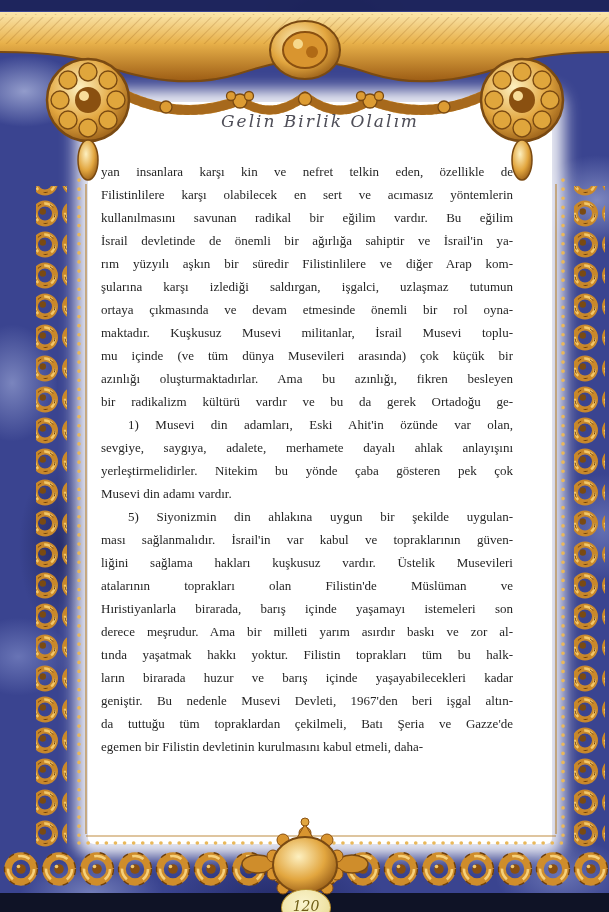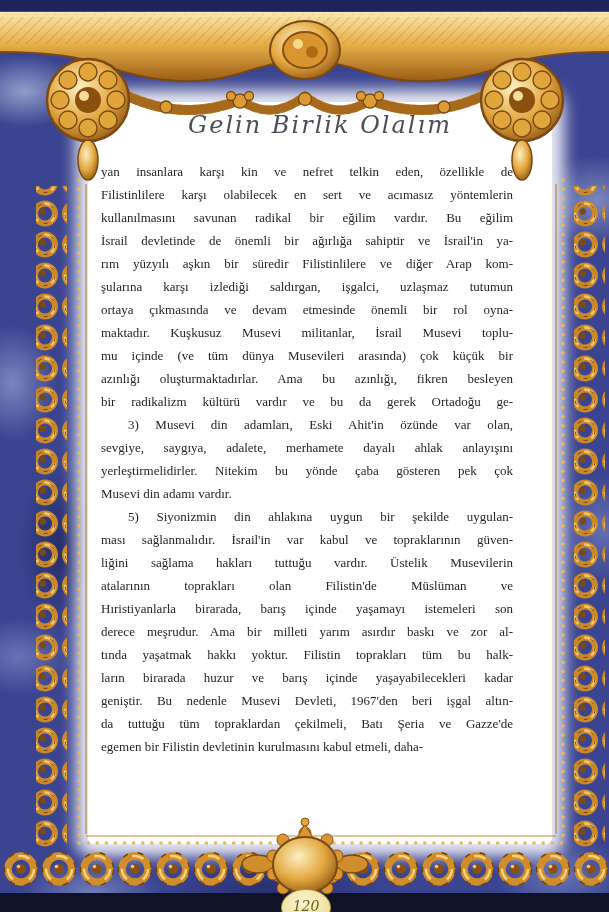--- a/index.html
+++ b/index.html
@@ -22,21 +22,21 @@
   
   #panel{
     position:absolute;left:88px;top:102px;width:464px;height:742px;
     background:#ffffff;border-radius:6px;
     box-shadow:0 0 16px 12px rgba(255,255,255,.9);
   }
   #frame-svg{position:absolute;left:0;top:0;pointer-events:none;}
   
   .title{
     position:absolute;left:88px;top:111px;width:464px;height:30px;
-    text-align:center;font-style:italic;font-size:24px;letter-spacing:2px;
+    text-align:center;font-style:italic;font-size:17px;letter-spacing:2px;
     color:#4e4e58;font-family:"DejaVu Serif","Liberation Serif",serif;
   }
   
   #body-text{
     position:absolute;left:101px;top:160px;width:412px;
     font-size:13px;line-height:23px;color:#262626;
   }
   .line{
     text-align:justify;text-align-last:justify;white-space:nowrap;
     overflow:hidden;height:23px;
@@ -203,27 +203,27 @@
       <div class="line">Filistinlilere karşı olabilecek en sert ve acımasız yöntemlerin</div>
       <div class="line">kullanılmasını savunan radikal bir eğilim vardır. Bu eğilim</div>
       <div class="line">İsrail devletinde de önemli bir ağırlığa sahiptir ve İsrail'in ya-</div>
       <div class="line">rım yüzyılı aşkın bir süredir Filistinlilere ve diğer Arap kom-</div>
       <div class="line">şularına karşı izlediği saldırgan, işgalci, uzlaşmaz tutumun</div>
       <div class="line">ortaya çıkmasında ve devam etmesinde önemli bir rol oyna-</div>
       <div class="line">maktadır. Kuşkusuz Musevi militanlar, İsrail Musevi toplu-</div>
       <div class="line">mu içinde (ve tüm dünya Musevileri arasında) çok küçük bir</div>
       <div class="line">azınlığı oluşturmaktadırlar. Ama bu azınlığı, fikren besleyen</div>
       <div class="line">bir radikalizm kültürü vardır ve bu da gerek Ortadoğu ge-</div>
-      <div class="line indent">3) Musevi din adamları, Eski Ahit'in özünde var olan,</div>
+      <div class="line indent">1) Musevi din adamları, Eski Ahit'in özünde var olan,</div>
       <div class="line">sevgiye, saygıya, adalete, merhamete dayalı ahlak anlayışını</div>
       <div class="line">yerleştirmelidirler. Nitekim bu yönde çaba gösteren pek çok</div>
       <div class="line plast">Musevi din adamı vardır.</div>
       <div class="line indent">5) Siyonizmin din ahlakına uygun bir şekilde uygulan-</div>
       <div class="line">ması sağlanmalıdır. İsrail'in var kabul ve topraklarının güven-</div>
-      <div class="line">liğini sağlama hakları tuttuğu vardır. Üstelik Musevilerin</div>
+      <div class="line">liğini sağlama hakları kuşkusuz vardır. Üstelik Musevileri</div>
       <div class="line">atalarının toprakları olan Filistin'de Müslüman ve</div>
       <div class="line">Hıristiyanlarla birarada, barış içinde yaşamayı istemeleri son</div>
       <div class="line">derece meşrudur. Ama bir milleti yarım asırdır baskı ve zor al-</div>
       <div class="line">tında yaşatmak hakkı yoktur. Filistin toprakları tüm bu halk-</div>
       <div class="line">ların birarada huzur ve barış içinde yaşayabilecekleri kadar</div>
       <div class="line">geniştir. Bu nedenle Musevi Devleti, 1967'den beri işgal altın-</div>
       <div class="line">da tuttuğu tüm topraklardan çekilmeli, Batı Şeria ve Gazze'de</div>
       <div class="line plast">egemen bir Filistin devletinin kurulmasını kabul etmeli, daha-</div>
     </div>
 

